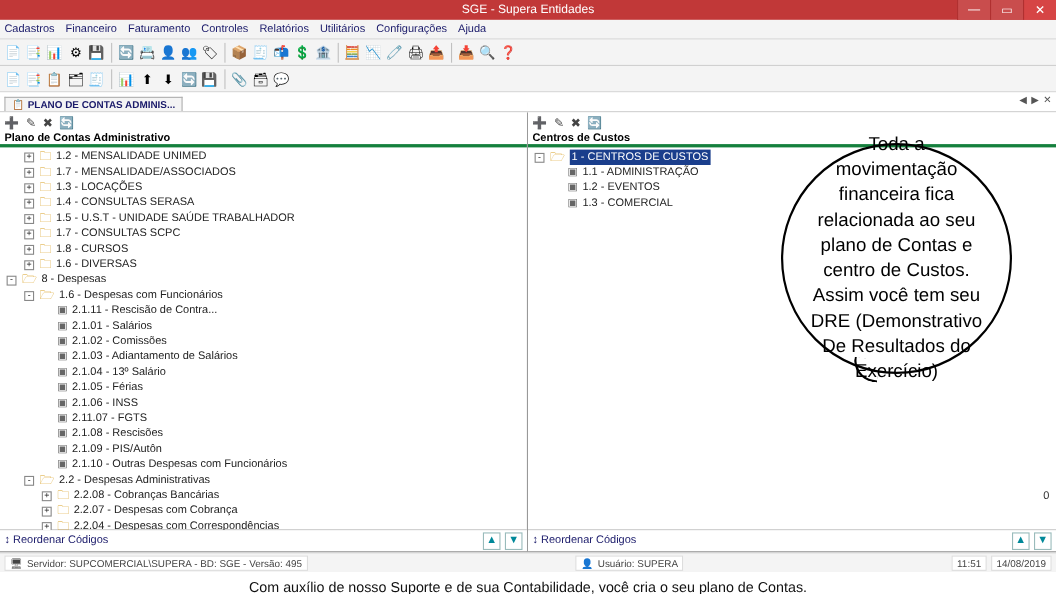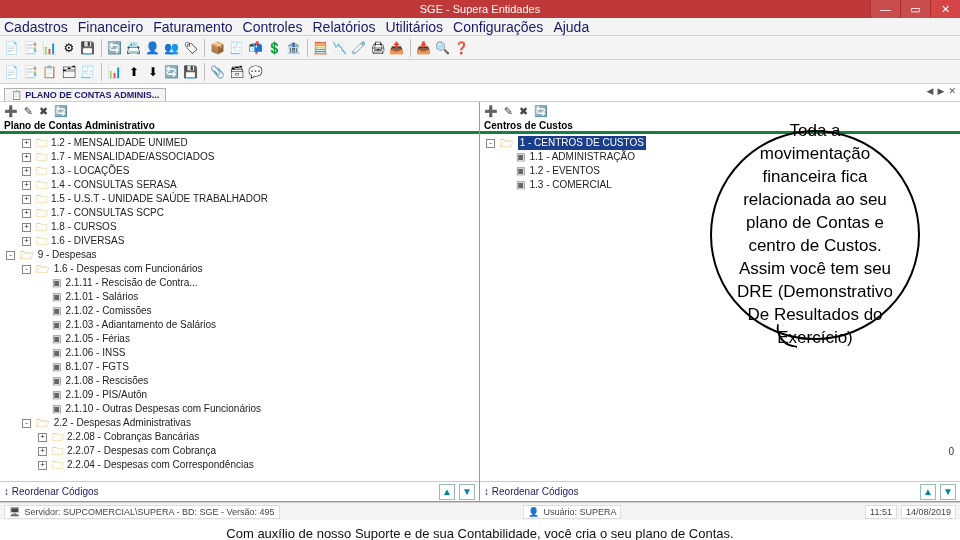--- a/index.html
+++ b/index.html
@@ -1,21 +1,21 @@
 <!DOCTYPE html>
 <html><head>
 <meta charset="utf-8">
 <style>
   * { box-sizing: border-box; margin: 0; padding: 0; }
   body { font-family: Tahoma, Arial, sans-serif; font-size: 10px; background: #fff; width: 960px; height: 540px; overflow: hidden; position: relative; }
   .title-bar { background: #c13838; color: #fff; height: 18px; display: flex; align-items: center; justify-content: center; position: relative; font-size: 11px; }
   .title-bar .sys-btns { position:absolute; right:0; top:0; height:18px; display:flex; }
   .title-bar .sys-btns div { width:30px; height:18px; display:flex; align-items:center; justify-content:center; background:#c94d4d; border-left:1px solid #b03030; color:#fff; font-size:11px;}
   .title-bar .sys-btns .close { background:#d64545;}
-  .menu-bar { background:#f4f4f4; border-bottom:1px solid #d0d0d0; height:18px; display:flex; align-items:center; padding:0 4px; gap:10px; color:#1a1a6a; font-size:14px;}
+  .menu-bar { background:#f4f4f4; border-bottom:1px solid #d0d0d0; height:18px; display:flex; align-items:center; padding:0 4px; gap:10px; color:#1a1a6a; font-size:10px;}
   .menu-bar span { cursor:default; }
   .toolbar { background:#f4f4f4; border-bottom:1px solid #d0d0d0; height:24px; display:flex; align-items:center; padding:0 4px; gap:3px;}
   .toolbar .tb-ico { width:16px; height:16px; display:flex; align-items:center; justify-content:center; font-size:12px; }
   .toolbar .sep { width:1px; height:18px; background:#c0c0c0; margin:0 2px;}
   .doc-tabs { background:#fff; height:18px; display:flex; align-items:flex-end; padding:0 4px; border-bottom:1px solid #d0d0d0; position:relative;}
   .doc-tab { background:#f4f4f4; border:1px solid #b0b0b0; border-bottom:none; padding:1px 6px; font-size:9px; font-weight:bold; color:#1a1a6a; display:flex; align-items:center; gap:3px;}
   .doc-tabs .nav { position:absolute; right:4px; top:2px; font-size:9px; color:#555; display:flex; gap:4px;}
   .workspace { display:flex; height:400px; border-bottom:1px solid #999; }
   .pane { width:50%; display:flex; flex-direction:column; border-right:1px solid #999;}
   .pane:last-child { border-right:none;}
@@ -181,21 +181,21 @@
         <div class="tree-row">
           <span class="indent" style="width: 16px;"></span>
           <span class="tgl">+</span>
           <span class="ico-folder closed"></span>
           <span>1.6 - DIVERSAS</span>
         </div>
         <div class="tree-row">
           <span class="indent" style="width: 0px;"></span>
           <span class="tgl">-</span>
           <span class="ico-folder open"></span>
-          <span>9 - Despesas</span>
+          <span>8 - Despesas</span>
         </div>
         <div class="tree-row">
           <span class="indent" style="width: 16px;"></span>
           <span class="tgl">-</span>
           <span class="ico-folder open"></span>
           <span>1.6 - Despesas com Funcionários</span>
         </div>
         <div class="tree-row">
           <span class="indent" style="width: 32px;"></span>
           <span class="tgl none"></span>
@@ -217,33 +217,39 @@
         <div class="tree-row">
           <span class="indent" style="width: 32px;"></span>
           <span class="tgl none"></span>
           <span class="ico-leaf"></span>
           <span>2.1.03 - Adiantamento de Salários</span>
         </div>
         <div class="tree-row">
           <span class="indent" style="width: 32px;"></span>
           <span class="tgl none"></span>
           <span class="ico-leaf"></span>
+          <span>2.1.04 - 13º Salário</span>
+        </div>
+        <div class="tree-row">
+          <span class="indent" style="width: 32px;"></span>
+          <span class="tgl none"></span>
+          <span class="ico-leaf"></span>
           <span>2.1.05 - Férias</span>
         </div>
         <div class="tree-row">
           <span class="indent" style="width: 32px;"></span>
           <span class="tgl none"></span>
           <span class="ico-leaf"></span>
           <span>2.1.06 - INSS</span>
         </div>
         <div class="tree-row">
           <span class="indent" style="width: 32px;"></span>
           <span class="tgl none"></span>
           <span class="ico-leaf"></span>
-          <span>8.1.07 - FGTS</span>
+          <span>2.11.07 - FGTS</span>
         </div>
         <div class="tree-row">
           <span class="indent" style="width: 32px;"></span>
           <span class="tgl none"></span>
           <span class="ico-leaf"></span>
           <span>2.1.08 - Rescisões</span>
         </div>
         <div class="tree-row">
           <span class="indent" style="width: 32px;"></span>
           <span class="tgl none"></span>

